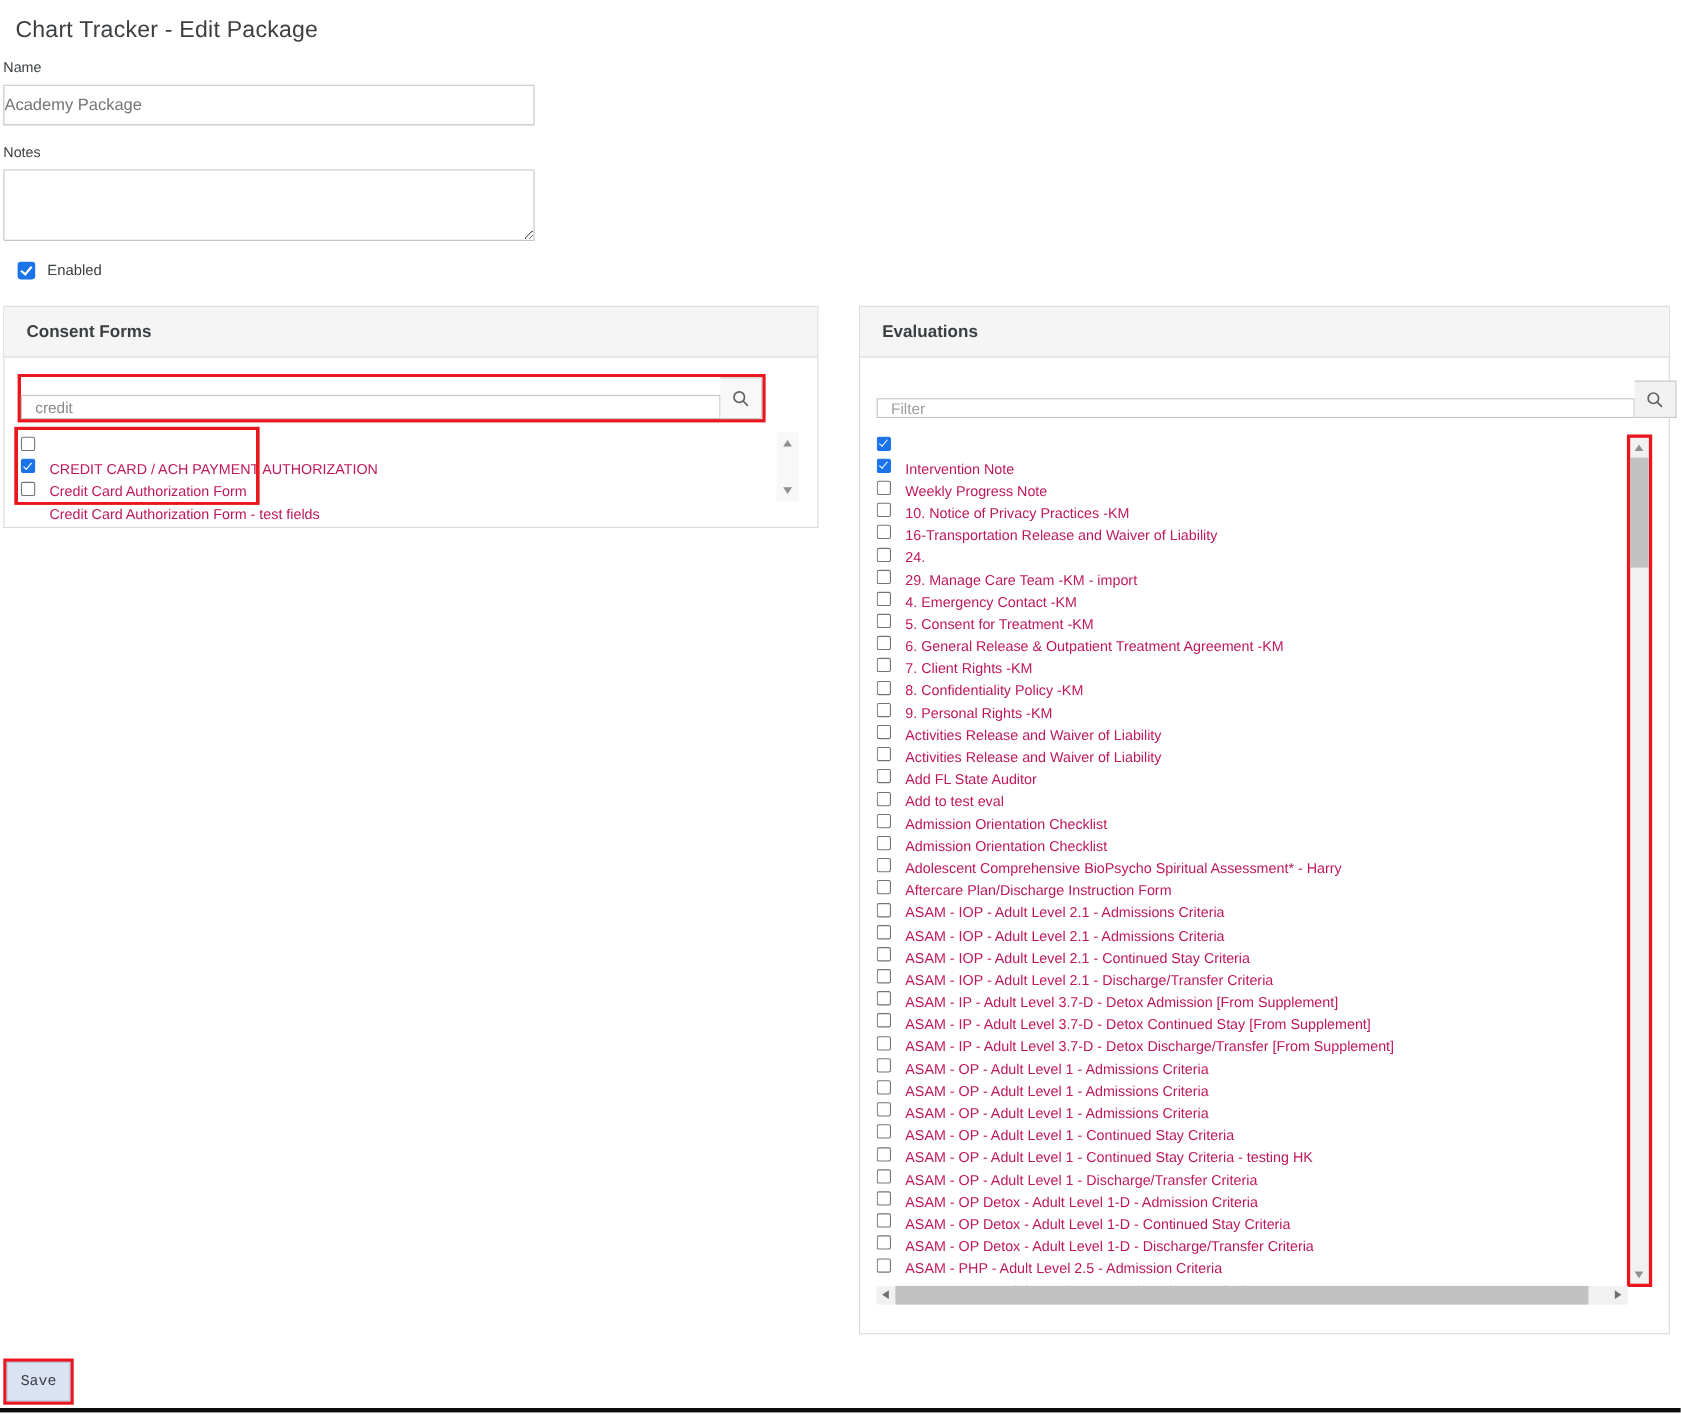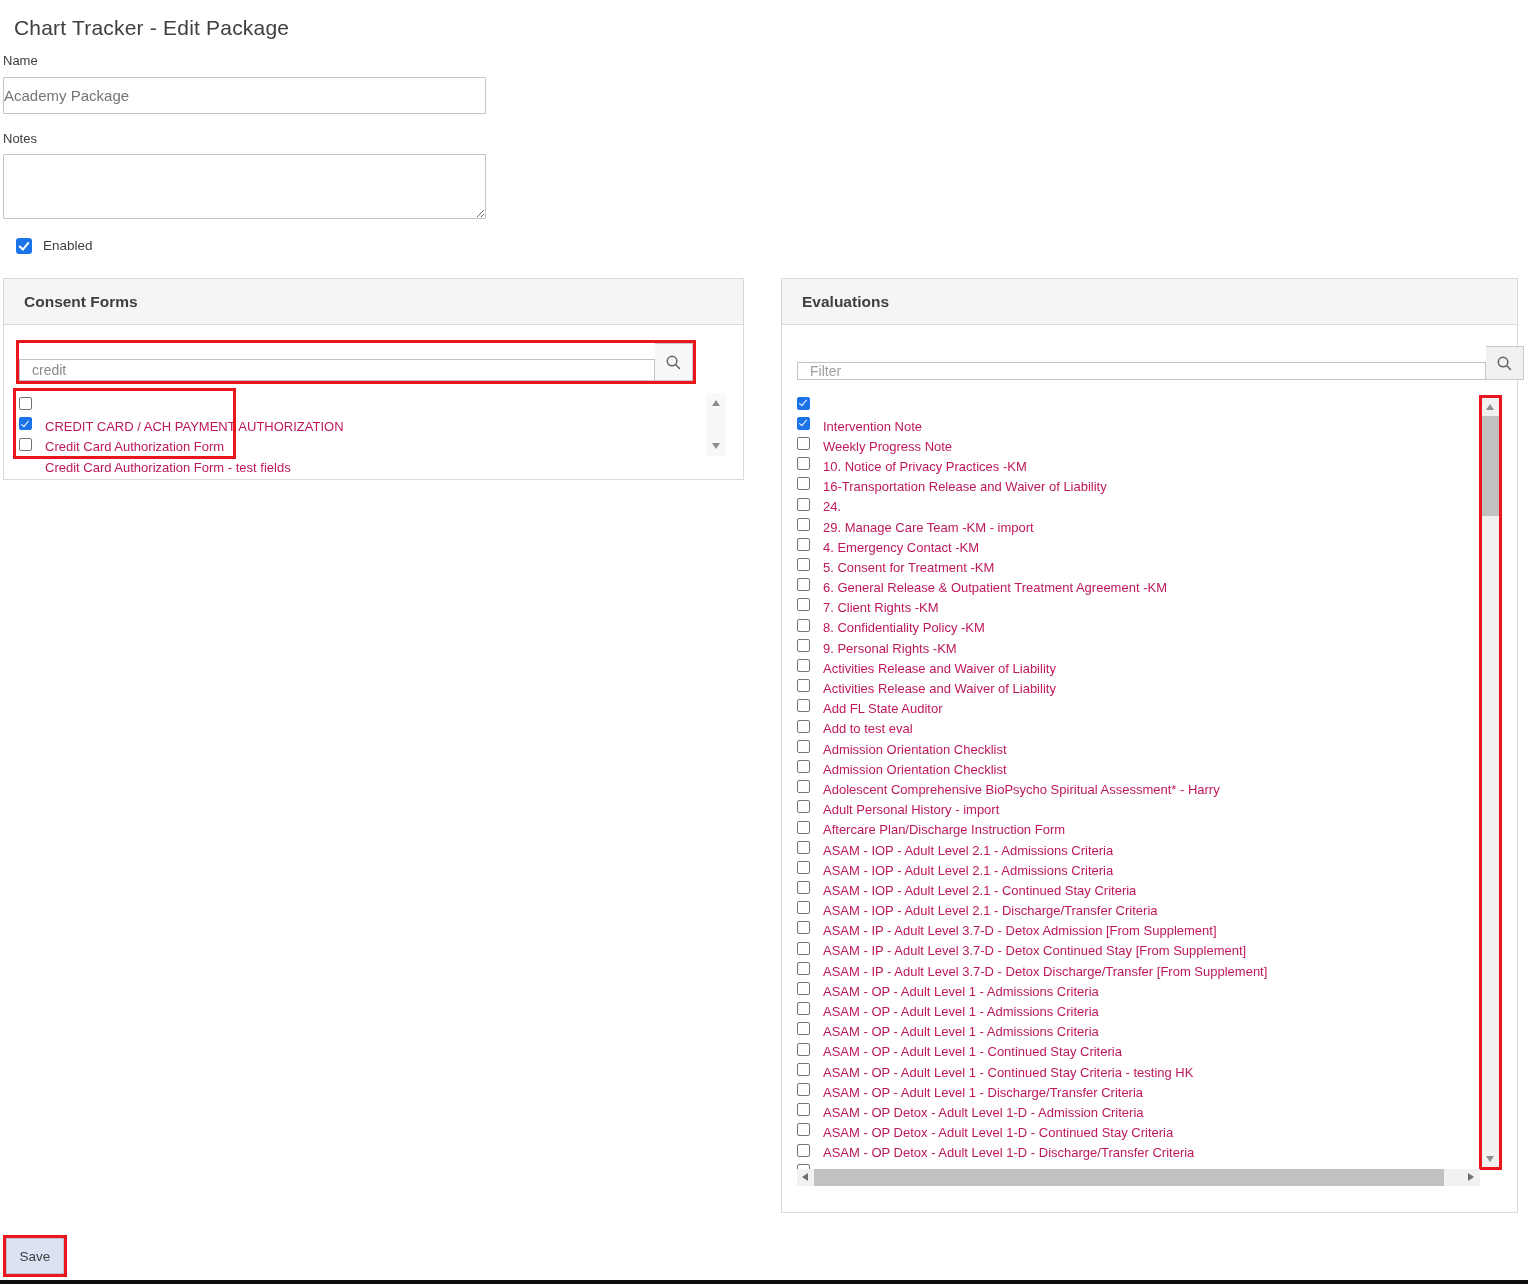--- a/index.html
+++ b/index.html
@@ -80,21 +80,21 @@
   .tri-up { width:0; height:0; border-left:4.5px solid transparent;
     border-right:4.5px solid transparent; border-bottom:6px solid #8f8f8f; }
   .tri-down { width:0; height:0; border-left:4.5px solid transparent;
     border-right:4.5px solid transparent; border-top:6px solid #8f8f8f; }
   .tri-left { width:0; height:0; border-top:4.5px solid transparent;
     border-bottom:4.5px solid transparent; border-right:6px solid #6f6f6f; }
   .tri-right { width:0; height:0; border-top:4.5px solid transparent;
     border-bottom:4.5px solid transparent; border-left:6px solid #6f6f6f; }
 
   #save-btn { position:absolute; left:6px; top:1238px; width:58px; height:36px;
-    background:#dbe3f3; border:1px solid #b9c1d6; font-family:Liberation Sans, sans-serif; font-size:13.5px;
+    background:#dbe3f3; border:1px solid #b9c1d6; font-family:Liberation Mono, monospace; font-size:13.5px;
     color:#3c4043; cursor:pointer; box-shadow:0 0 0 3px #e9161d; }
 
   .bottom-bar { position:absolute; left:0; top:1280px; width:1528px; height:4px; background:#0c0c0c; }
 </style>
 </head>
 <body>
 
 <div class="page-title">Chart Tracker - Edit Package</div>
 
 <div class="fld-label" id="name-label">Name</div>
@@ -296,26 +296,20 @@
         </span>
       </div>
 
       <div class="row">
         <span class="row-box">
           <span class="cb"></span>
           <span class="row-label">Adolescent Comprehensive BioPsycho Spiritual Assessment* - Harry</span>
         </span>
       </div>
 
-      <div class="row">
-        <span class="row-box">
-          <span class="cb"></span>
-          <span class="row-label">Adult Personal History - import</span>
-        </span>
-      </div>
 
       <div class="row">
         <span class="row-box">
           <span class="cb"></span>
           <span class="row-label">Aftercare Plan/Discharge Instruction Form</span>
         </span>
       </div>
 
       <div class="row">
         <span class="row-box">

